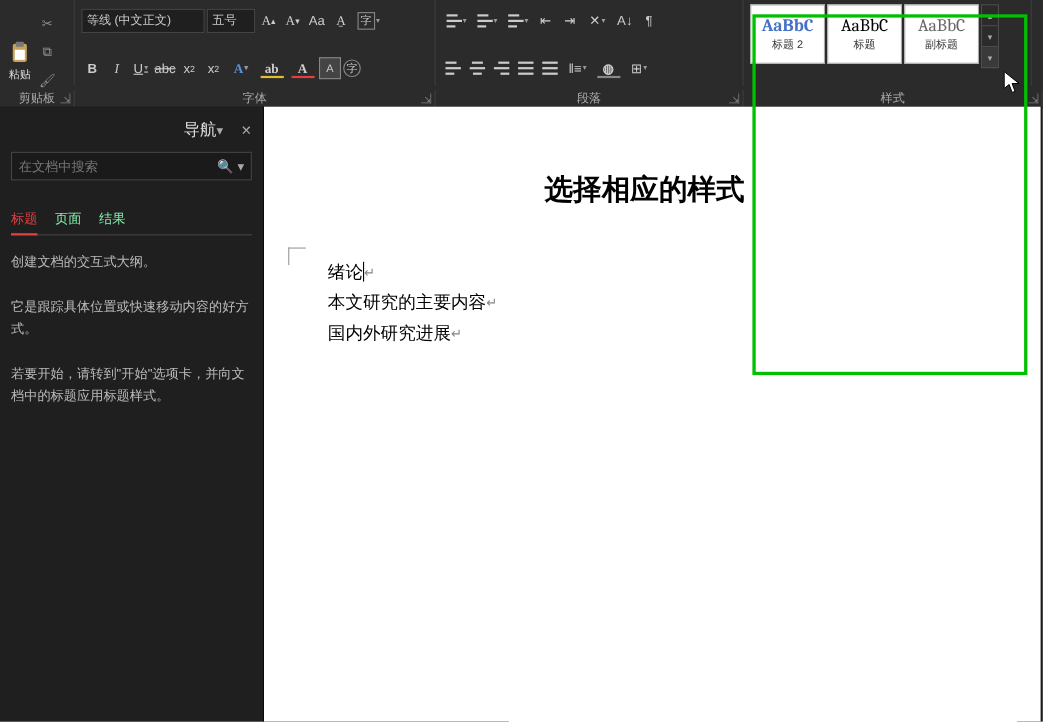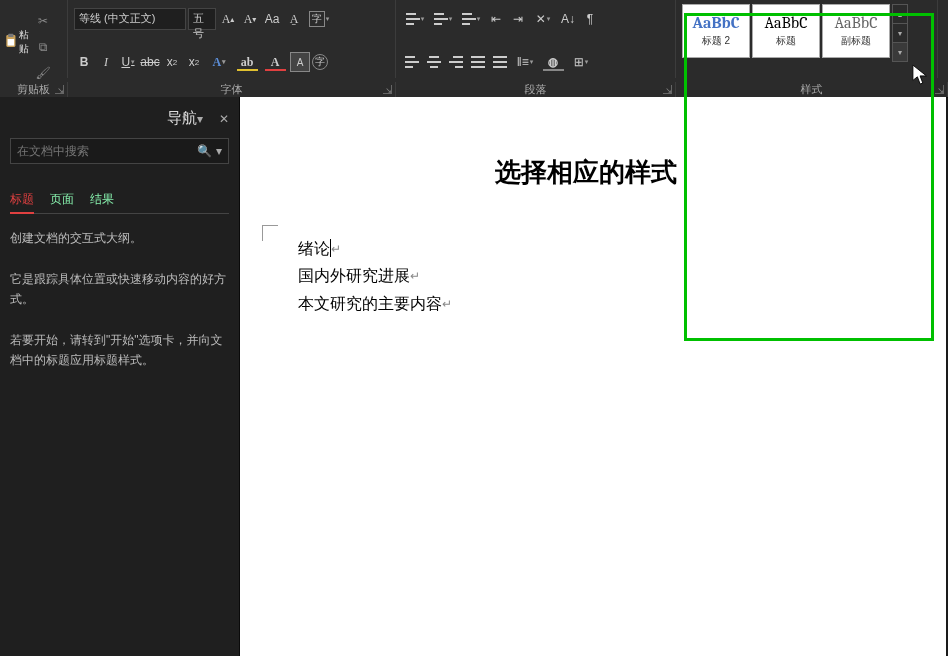--- a/index.html
+++ b/index.html
@@ -18,21 +18,21 @@
     border-bottom: 1px solid #111;
   }
   .ribbon-top {
     display: flex;
     height: 78px;
     background: #2b2b2b;
     align-items: stretch;
   }
   .paste-big {
     width: 30px; height: 72px;
-    display: flex; flex-direction: row;
+    display: flex; flex-direction: column;
     align-items: center; justify-content: flex-end;
     padding-top: 4px;
   }
   .paste-big svg { width: 22px; height: 22px; }
   .paste-text { font-size: 10px; color: #ddd; margin-top: 2px; }
   .mini-col {
     display: flex; flex-direction: column; gap: 6px; padding-top: 8px;
   }
   .mini-btn { width: 18px; height: 18px; opacity: 0.6; }
 
@@ -50,21 +50,21 @@
   .font-row { display: flex; align-items: center; gap: 2px; height: 30px; }
   .fontbox {
     background: #1f1f1f;
     border: 1px solid #444;
     font-size: 11px;
     color: #ccc;
     padding: 2px 4px;
     height: 22px;
   }
   .fontname { width: 112px; }
-  .fontsize { width: 28px; }
+  .fontsize { width: 44px; }
   .ic {
     width: 20px; height: 20px;
     display: inline-flex; align-items: center; justify-content: center;
     color: #ccc; font-size: 12px;
     cursor: default;
   }
   .ic-w { width: 26px; }
   .ic sup, .ic sub { font-size: 8px; }
   .dd-carrot::after { content: "▾"; font-size: 7px; margin-left: 1px; color: #999; }
   .fontcolor-A {
@@ -358,22 +358,22 @@
     <p>创建文档的交互式大纲。</p><br>
     <p>它是跟踪具体位置或快速移动内容的好方式。</p><br>
     <p>若要开始，请转到"开始"选项卡，并向文档中的标题应用标题样式。</p>
   </div>
 </div>
 
 <div class="page">
   <h1>选择相应的样式</h1>
   <div style="position:relative; margin-left:12px; margin-top:20px;">
     <div><span>绪论</span><span class="cursor-blink"></span><span class="para-mark">↵</span></div>
+    <div><span>本文研究的主要内容</span><span class="para-mark">↵</span></div>
     <div><span>国内外研究进展</span><span class="para-mark">↵</span></div>
-    <div><span>本文研究的主要内容</span><span class="para-mark">↵</span></div>
   </div>
   <div style="position:absolute;left:22px;top:128px;width:16px;height:16px;border-top:1px solid #999;border-left:1px solid #999"></div>
 </div>
 
 <div class="highlight-box" style="left:684px; top:13px; width:250px; height:328px;"></div>
 
 <svg class="mouse-cursor" style="left:912px; top:64px;" viewBox="0 0 20 24">
   <path d="M1 1 L1 18 L6 14 L9 22 L12 21 L9 13 L16 13 Z" fill="#fff" stroke="#000" stroke-width="1"></path>
 </svg>
 

